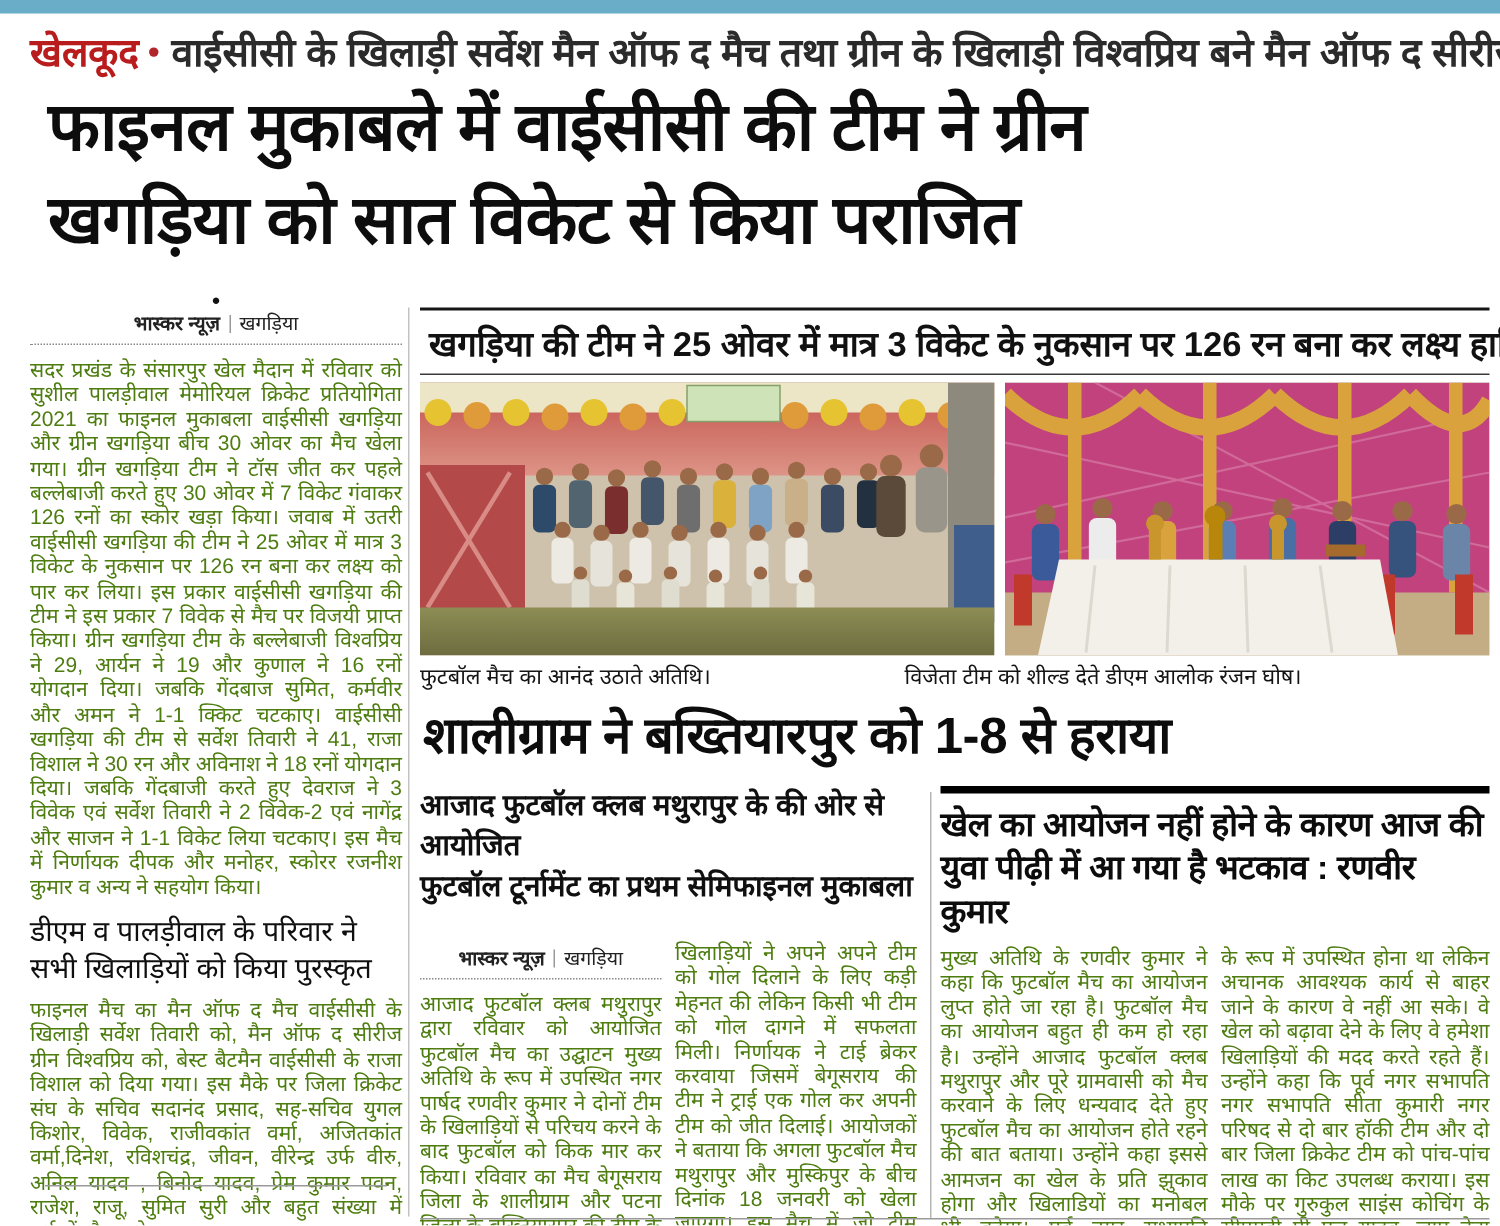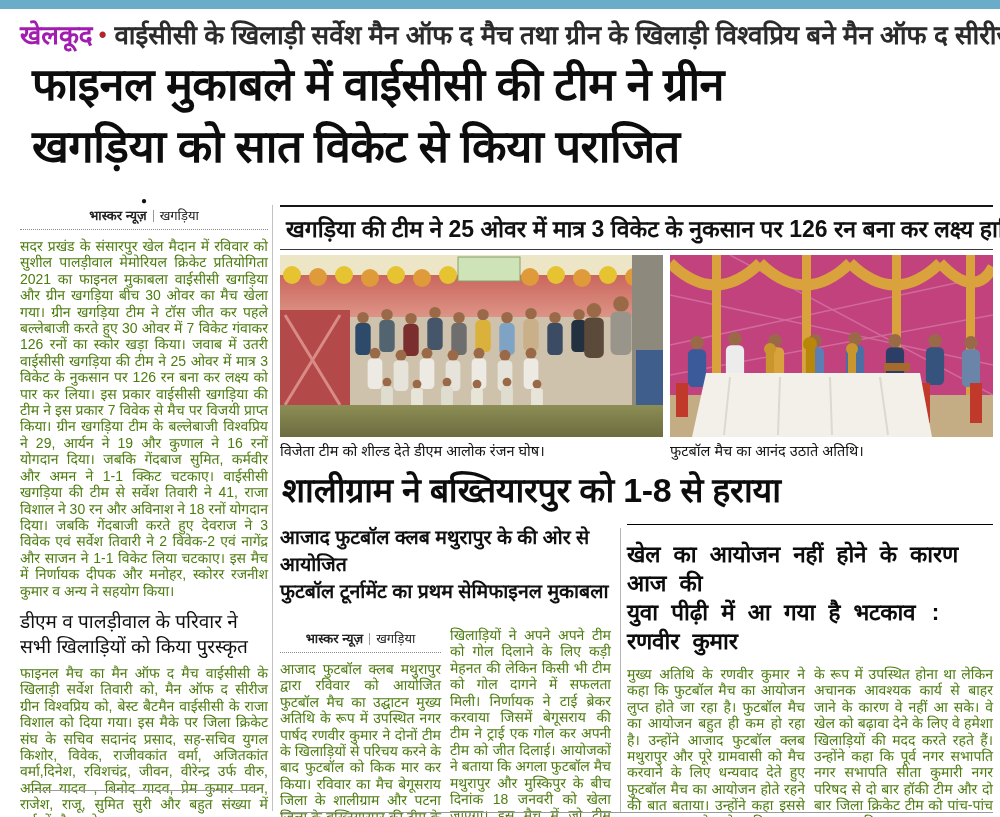--- a/index.html
+++ b/index.html
@@ -2,21 +2,21 @@
 <html><head>
 <meta charset="utf-8">
 <style>
   html,body{margin:0;padding:0;background:#ffffff;}
   .page{
     position:relative;width:1000px;height:817px;overflow:hidden;
     background:#ffffff;font-family:"Liberation Sans",sans-serif;color:#1c1c1c;
   }
   .topbar{position:absolute;left:0;top:0;width:1000px;height:9px;background:#69adc8;}
   .kicker{position:absolute;left:20px;top:16px;width:964px;font-size:26px;font-weight:bold;color:#2b2b2b;white-space:nowrap;}
-  .kicker .label{color:#a21caf;margin-right:6px;}
+  .kicker .label{color:#b91c1c;margin-right:6px;}
   .kicker .bullet{color:#b2252b;margin-right:8px;font-size:22px;vertical-align:2px;}
   .main-headline{
     position:absolute;left:32px;top:54px;width:966px;
     font-size:45px;line-height:62px;font-weight:bold;color:#0d0d0d;
     letter-spacing:-0.5px;white-space:pre-line;
   }
   
   .leftcol{position:absolute;left:20px;top:196px;width:248px;}
   .byline{ text-align:center;font-size:13px;color:#222;padding-bottom:5px;border-bottom:1px dotted #8a8a8a;margin-bottom:8px;}
   .byline .dot{display:block;font-size:10px;line-height:10px;color:#111;}
@@ -46,23 +46,23 @@
   }
   .lower{position:absolute;left:280px;top:524px;width:713px;height:288px;display:flex;}
   .fb-block{width:332px;}
   .fb-subhead{font-size:19.5px;line-height:27px;font-weight:bold;color:#101010;white-space:pre-line;margin-bottom:22px;}
   .cols{display:flex;gap:9px;}
   .fb-col{width:161px;}
   .fb-col .byline{margin-top:2px;}
   .block-divider{width:1px;background:#b5b5b5;margin:4px 6px 0 8px;}
   .st-block{flex:1;}
   .st-headline{
-    border-top:1px solid #000000;padding-top:17px;
+    border-top:5px solid #000000;padding-top:6px;
     font-size:22.5px;line-height:29px;font-weight:bold;color:#0c0c0c;
-    white-space:pre-line;margin-bottom:8px;letter-spacing:-0.2px;font-family:Liberation Mono, monospace;
+    white-space:pre-line;margin-bottom:8px;letter-spacing:-0.2px;
   }
   .st-col{width:178px;}
   .st-col:last-child{flex:1;}
   .bottomrule{position:absolute;left:280px;top:812px;width:713px;height:1px;background:#9a9a9a;}
   .leftbottomrule{position:absolute;left:30px;top:790px;width:228px;height:1px;background:#9a9a9a;}
 </style>
 </head>
 <body>
 
 <div class="page">
@@ -214,22 +214,22 @@
             <circle cx="140" cy="89" r="7" fill="#b8860b"></circle>
           <rect x="178" y="96" width="8" height="22" fill="#c9952d"></rect>
             <circle cx="182" cy="94" r="6" fill="#c9952d"></circle>
           <rect x="214" y="108" width="26" height="8" fill="#a56a2c"></rect>
         </g>
       </svg>
     </div>
   </div>
 
   <div class="captions">
+    <div class="caption right">फुटबॉल मैच का आनंद उठाते अतिथि।</div>
     <div class="caption left">विजेता टीम को शील्ड देते डीएम आलोक रंजन घोष।</div>
-    <div class="caption right">फुटबॉल मैच का आनंद उठाते अतिथि।</div>
   </div>
 
   <div class="fb-headline">शालीग्राम ने बख्तियारपुर को 1-8 से हराया</div>
 
   <div class="lower">
     <div class="fb-block">
       <div class="fb-subhead">आजाद फुटबॉल क्लब मथुरापुर के की ओर से आयोजित
 फुटबॉल टूर्नामेंट का प्रथम सेमिफाइनल मुकाबला</div>
       <div class="cols">
         <div class="fb-col">

